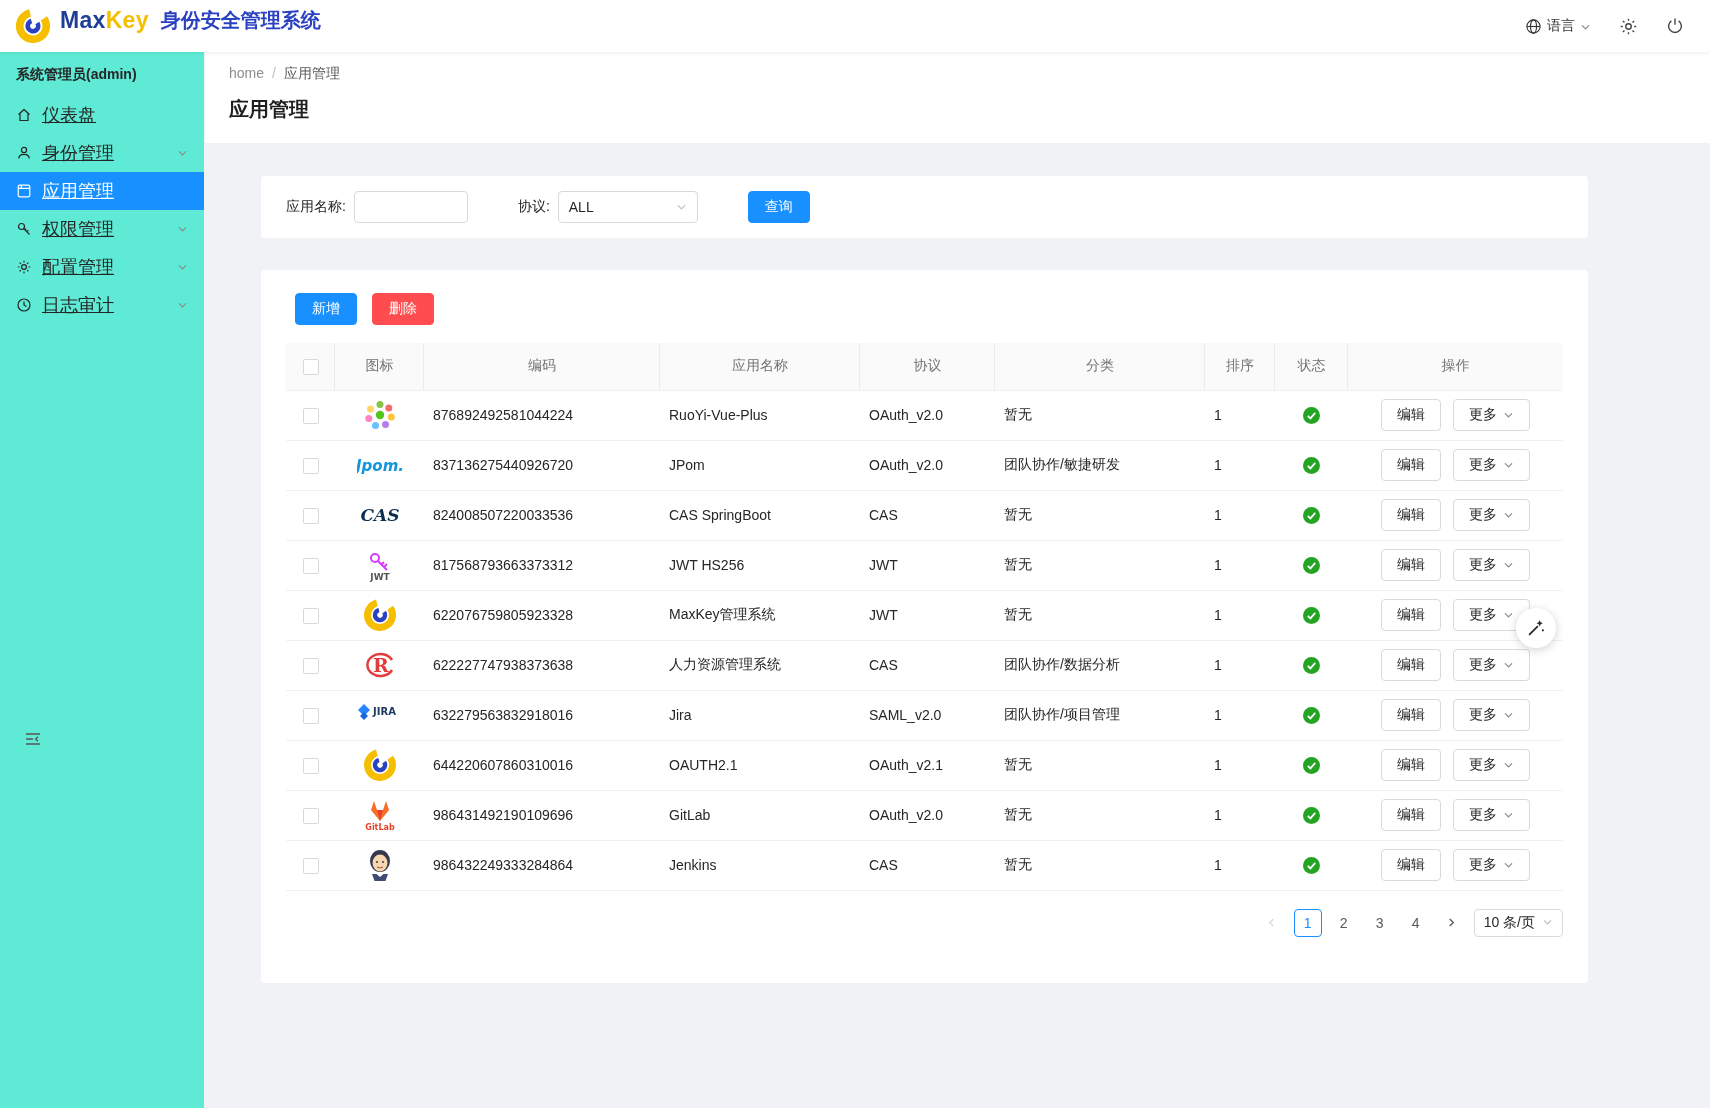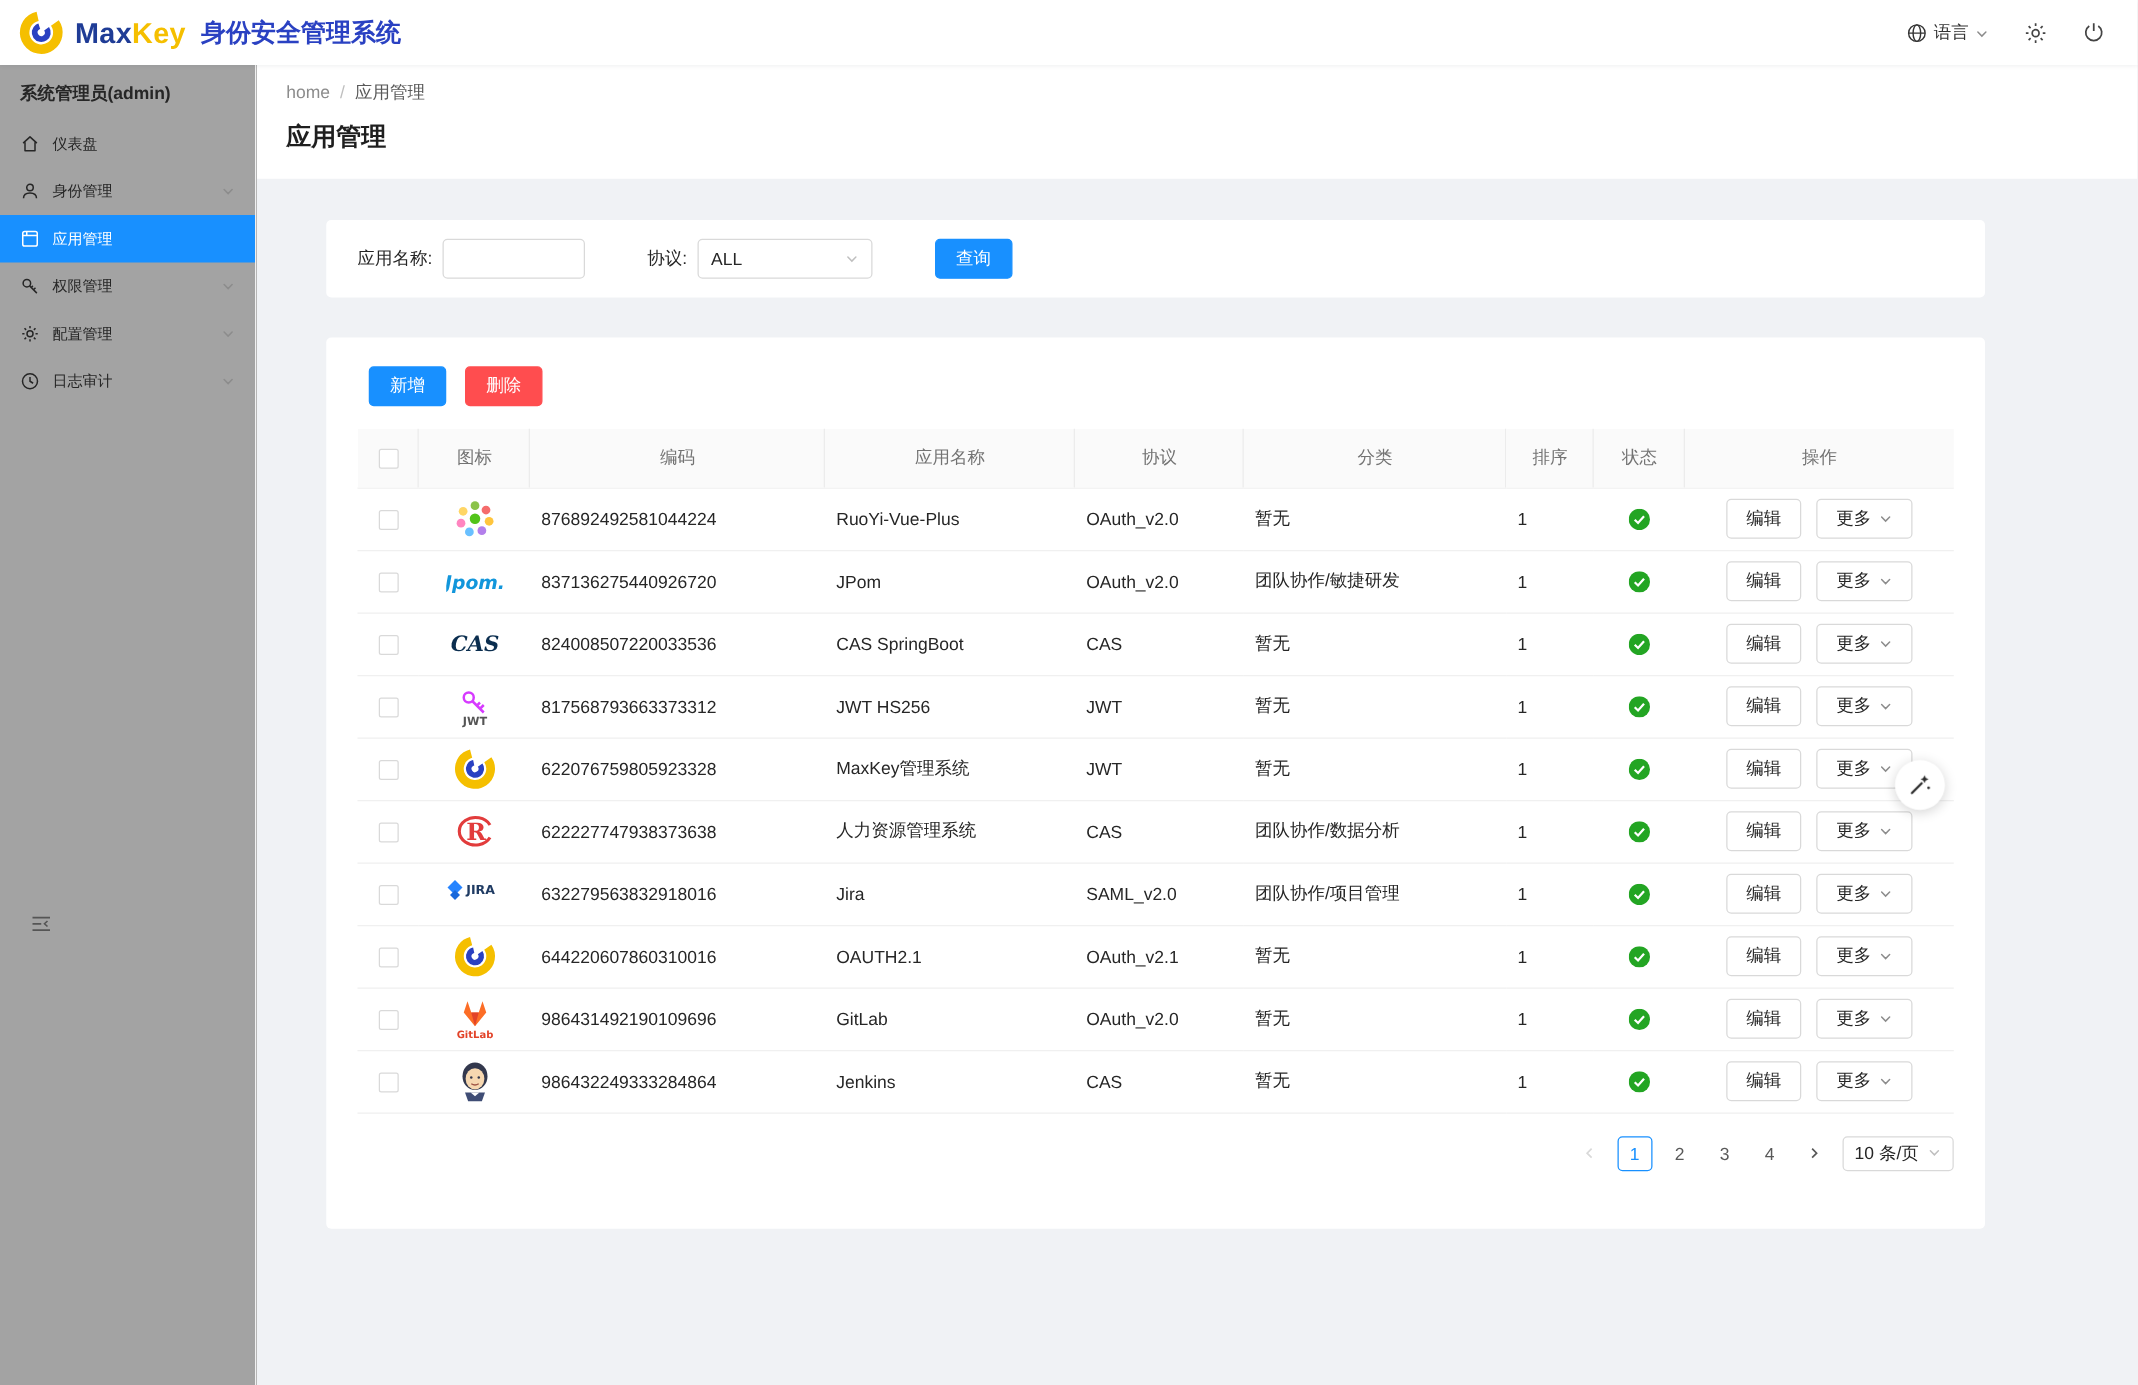--- a/index.html
+++ b/index.html
@@ -7,38 +7,38 @@
   body {
     font-family:"Liberation Sans","DejaVu Sans",sans-serif;
     font-size:14px; color:#262626; background:#f0f2f5; overflow:hidden;
   }
   svg { display:block; }
 
   
   .topbar { position:fixed; top:0; left:0; right:0; height:52px; background:#fff;
     display:flex; align-items:center; justify-content:space-between;
     padding:0 26px 0 14px; box-shadow:0 1px 4px rgba(0,21,41,.08); z-index:30; }
-  .brand { display:flex; align-items:center; gap:8px; }
+  .brand { display:flex; align-items:flex-start; gap:8px; }
   .brand-text { font-size:23px; font-weight:bold; letter-spacing:.3px; }
   .bmax { color:var(--brand-blue,#1f3c96); }
   .bkey { color:var(--brand-gold,#f5bf00); }
   .sys-title { font-size:20px; font-weight:bold; color:var(--title-blue,#2a41c2); margin-left:4px; }
   .topbar-right { display:flex; align-items:center; gap:28px; color:#333; }
   .lang { display:flex; align-items:center; gap:5px; cursor:pointer; }
   .lang .chev-slot { color:#8c8c8c; margin-top:2px; }
   .icon-btn { display:flex; cursor:pointer; }
 
   
-  .sidebar { position:fixed; top:52px; left:0; bottom:0; width:205px; background:#a3a3a3;
+  .sidebar { position:fixed; top:52px; left:0; bottom:0; width:205px; background:#5eead4;
     border-right:1px solid #f0f0f0; z-index:20; }
   .side-user { padding:14px 16px 12px; font-weight:bold; font-size:14px; }
   .side-item { display:flex; align-items:center; height:38px; padding:0 16px; cursor:pointer; color:#262626; }
   .side-item .s-icon { display:flex; margin-right:10px; }
   .side-item .s-icon svg { width:16px; height:16px; }
-  .side-item .s-label { flex:1; font-size:12px; }
+  .side-item .s-label { flex:1; font-size:18px;text-decoration:underline; }
   .side-item .s-arrow { display:flex; color:#8c8c8c; }
   .side-item.active { background:var(--primary,#1890ff); color:#fff; }
   .side-collapse { position:absolute; top:678px; left:24px; cursor:pointer; }
 
   
   .main { margin-left:205px; padding-top:52px; }
   .page-head { background:#fff; padding:13px 24px 20px; }
   .breadcrumb { font-size:14px; color:#8c8c8c; display:flex; gap:8px; }
   .bc-home { cursor:pointer; }
   .bc-sep { color:#bfbfbf; }

